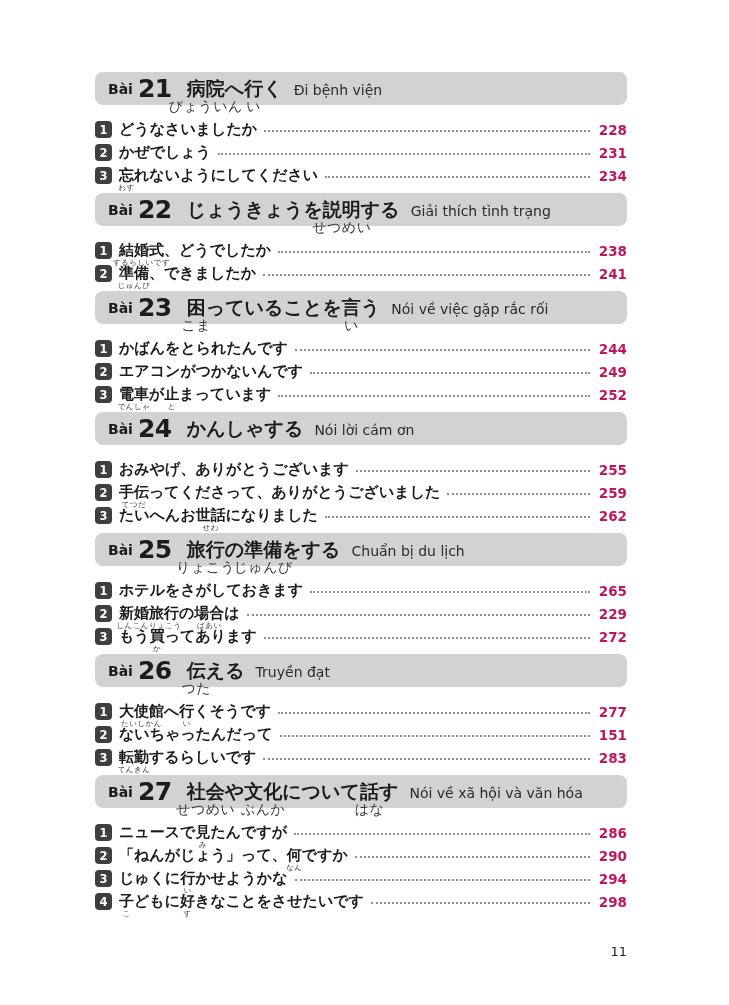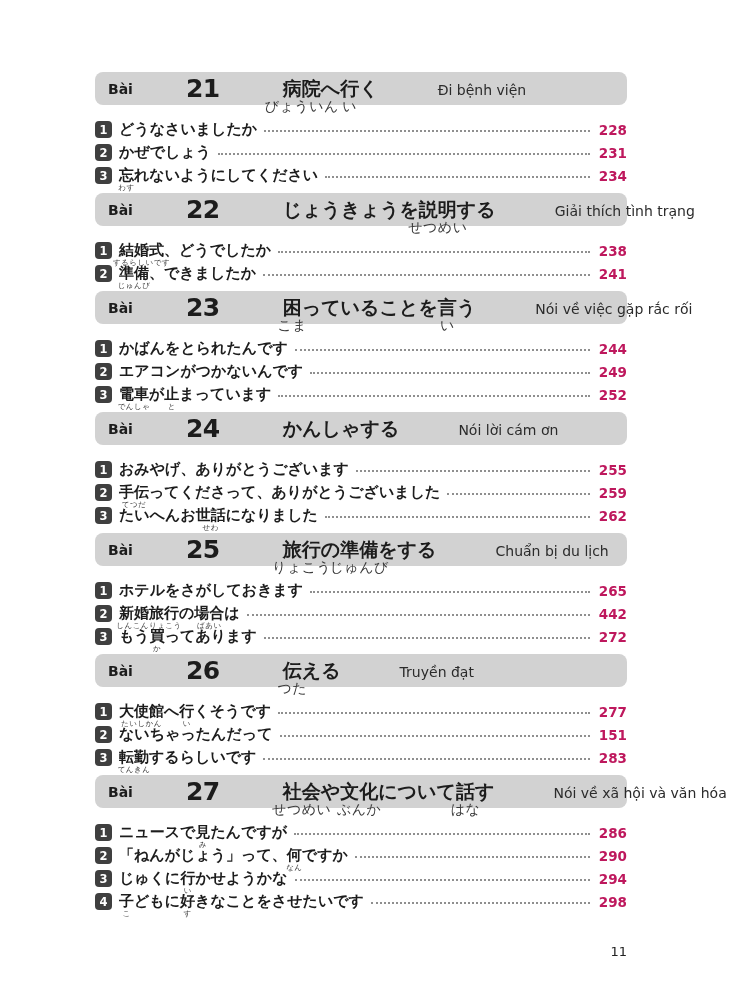--- a/index.html
+++ b/index.html
@@ -29,21 +29,20 @@
   .section{margin-bottom:6px;}
   .lesson-header{
     display:flex;
     align-items:center;
     height:33px;
     background:var(--header-bar);
     border-radius:8px;
     padding:0 12px 0 13px;
     margin-bottom:13px;
     white-space:nowrap;
-    gap:48px;
   }
   .lesson-label{
     font-size:14px;font-weight:bold;color:var(--ink);
     margin-right:5px;
   }
   .lesson-number{
     font-size:25px;font-weight:bold;color:var(--ink);
     letter-spacing:-0.5px;
     margin-right:15px;
     line-height:1;
@@ -250,21 +249,21 @@
     <span class="entry-badge">1</span>
     <span class="entry-title"><span class="rb">ホテルをさがしておきます</span></span>
     <span class="leader"></span>
     <span class="entry-page">265</span>
   </div>
 
   <div class="entry">
     <span class="entry-badge">2</span>
     <span class="entry-title"><span class="rb">新婚旅行<span class="rt">しんこんりょこう</span></span><span class="rb">の</span><span class="rb">場合<span class="rt">ばあい</span></span><span class="rb">は</span></span>
     <span class="leader"></span>
-    <span class="entry-page">442</span>
+    <span class="entry-page">229</span>
   </div>
 
   <div class="entry">
     <span class="entry-badge">3</span>
     <span class="entry-title"><span class="rb">もう</span><span class="rb">買<span class="rt">か</span></span><span class="rb">ってあります</span></span>
     <span class="leader"></span>
     <span class="entry-page">272</span>
   </div>
 </div>
   </div>

